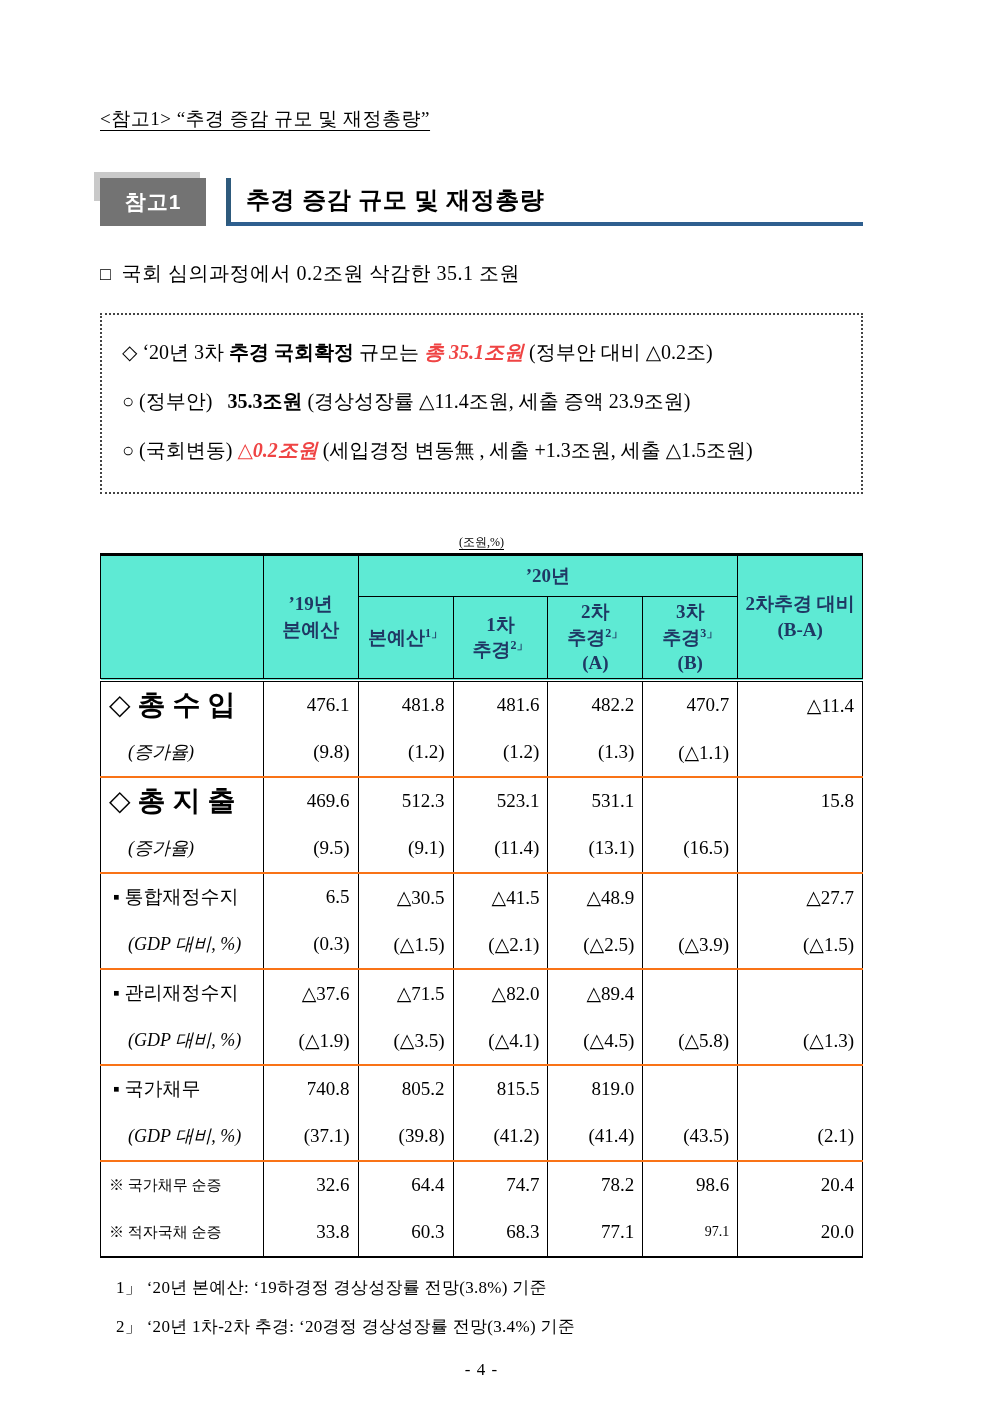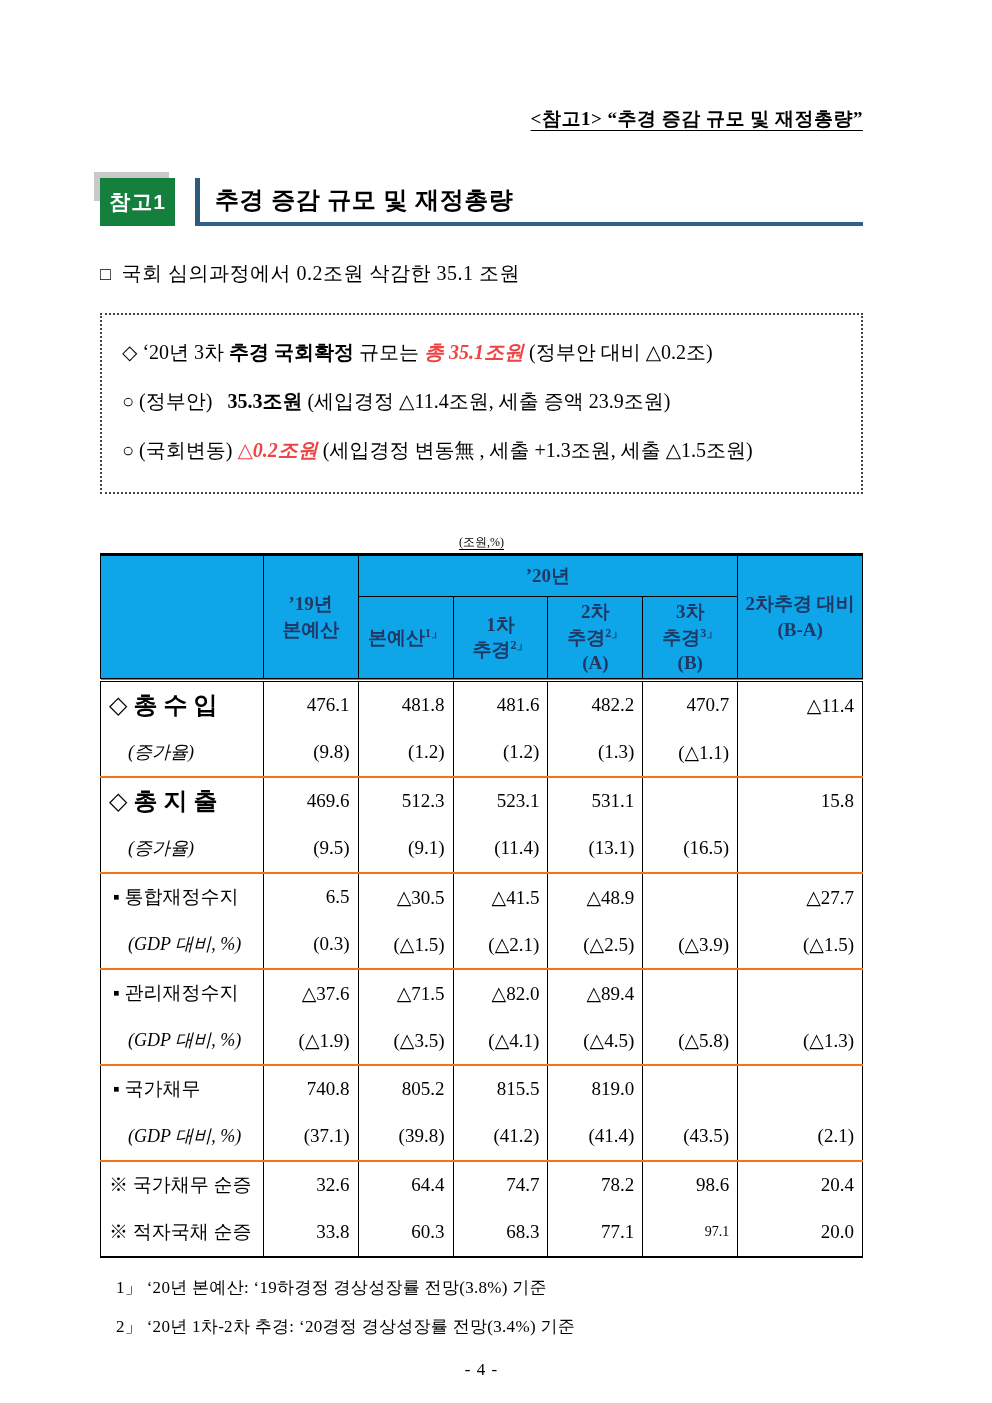--- a/index.html
+++ b/index.html
@@ -5,31 +5,30 @@
   html,body { margin:0; padding:0; background:#ffffff; }
   body {
     width:992px; height:1403px; position:relative;
     font-family:"Liberation Serif","DejaVu Serif",serif;
     color:#000;
   }
   .content { position:relative; margin-left:100px; width:763px; padding-top:106px; }
 
   
   .ref-line {
-    font-size:19px; font-weight:bold;
+    font-size:19px; font-weight:normal;
     text-decoration:underline;
     text-underline-offset:5px;
     letter-spacing:0.5px;
-    text-align:right;
   }
 
   
   .section-header { position:relative; z-index:0; margin-top:46px; display:flex; align-items:stretch; height:48px; }
   .badge {
-    position:relative; width:75px; background:#15803d; color:#fff;
+    position:relative; width:106px; background:#737373; color:#fff;
     font-family:"Liberation Sans","DejaVu Sans",sans-serif;
     font-weight:bold; font-size:21px; display:flex; align-items:center; justify-content:center;
     letter-spacing:1px;
   }
   .badge::before {
     content:""; position:absolute; top:-6px; left:-6px; width:100%; height:60%;
     background:#c9c9c9; z-index:-1;
   }
   .title-wrap {
     flex:1; margin-left:20px;
@@ -59,35 +58,35 @@
   
   .unit-note { margin-top:40px; text-align:center; font-size:12px; }
   .unit-note span { text-decoration:underline; text-underline-offset:3px; }
 
   
   table.fiscal { border-collapse:collapse; width:763px; margin-top:2px;
     border-left:1px solid #000; border-right:1px solid #000;
     border-top:3px solid #000; border-bottom:2px solid #000; }
   table.fiscal thead { border-bottom:4px double #000; }
   table.fiscal th {
-    background:#0ea5e9; color:#1f3864; font-weight:bold; font-size:19px;
+    background:#5eead4; color:#1f3864; font-weight:bold; font-size:19px;
     border:1px solid #000; text-align:center; line-height:1.35; padding:2px 0;
   }
   thead tr.hrow1 th { height:36px; }
   thead tr.hrow2 th { height:72px; }
   sup.fn { font-size:12px; vertical-align:7px; font-weight:bold; }
   table.fiscal td { border-left:1px solid #000; font-size:19px; height:45px; }
   table.fiscal td.lbl { border-left:none; text-align:left; }
   table.fiscal td.val { text-align:right; padding-right:8px; }
   table.fiscal td.val.small { font-size:14px; }
   tr.group-start td { border-top:2px solid #f97316; }
-  tr.r-main .lbl { font-weight:bold; font-size:24px; padding-left:8px;margin-left:42px; }
+  tr.r-main .lbl { font-weight:bold; font-size:28px; padding-left:8px;margin-left:42px; }
   tr.r-sub  .lbl { font-style:italic; font-size:18px; padding-left:27px; }
   tr.r-item .lbl { font-size:19px; padding-left:12px; }
-  tr.r-note .lbl { font-size:19px; padding-left:8px; }
+  tr.r-note .lbl { font-size:15px; padding-left:8px; }
 
   
   .footnotes { margin-top:18px; padding-left:16px; font-size:17px; }
   .footnotes .fn-line { margin-bottom:16px; letter-spacing:0.3px; }
 
   
   .page-num { margin-top:22px; text-align:center; font-size:17px; letter-spacing:1px; }
 </style>
 </head>
 <body>
@@ -102,21 +101,21 @@
       <span class="page-title">추경 증감 규모 및 재정총량</span>
     </div>
   </div>
 
   <div class="lead-bullet">
     <span class="sq">□</span><span>국회 심의과정에서 0.2조원 삭감한 35.1 조원</span>
   </div>
 
   <div class="summary-box">
     <p class="line"><span>◇ ‘20년 3차 </span><span class="bold">추경 국회확정</span><span> 규모는 </span><span class="bold blue">총 35.1조원</span><span> (정부안 대비 △0.2조)</span></p>
-    <p class="line"><span>○ (정부안)   </span><span class="bold">35.3조원</span><span> (세입경정 △11.4조원, 세출 증액 23.9조원)</span></p>
+    <p class="line"><span>○ (정부안)   </span><span class="bold">35.3조원</span><span> (경상성장률 △11.4조원, 세출 증액 23.9조원)</span></p>
     <p class="line"><span>○ (국회변동) </span><span class="bold blue">△0.2조원</span><span> (세입경정 변동無 , 세출 +1.3조원, 세출 △1.5조원)</span></p>
   </div>
 
   <div class="unit-note"><span>(조원,%)</span></div>
 
   <table class="fiscal">
     <colgroup>
       <col style="width:163px">
         <col style="width:95px">
         <col style="width:95px">

